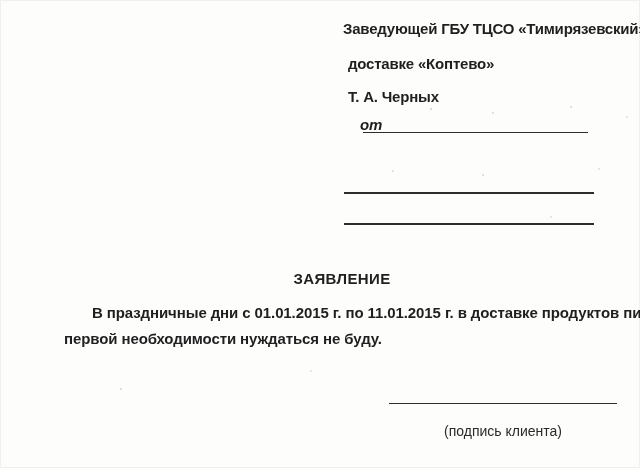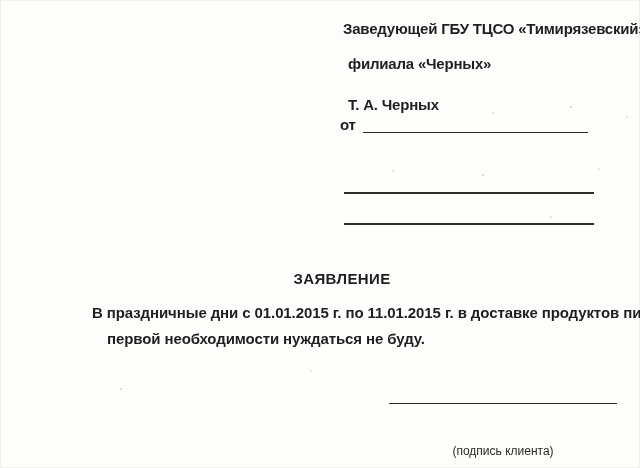--- a/index.html
+++ b/index.html
@@ -29,27 +29,26 @@
   .blank-line.thin { border-bottom-width: 1.5px; }
   .doc-title {
     left: 22px;
     width: 100%;
     text-align: center;
     font-weight: 700;
     letter-spacing: 0.4px;
   }
   .body-line { letter-spacing: -0.1px; }
   .caption {
-    font-size: 12px;
+    font-size: 14px;
     font-weight: 400;
     letter-spacing: 0;
     color: #2b2a28;
     text-align: center;
     white-space: nowrap;
-    margin-top: 20px;
   }
   .speck {
     position: absolute;
     width: 2px;
     height: 2px;
     border-radius: 50%;
     background: rgba(90, 90, 88, 0.28);
     box-shadow:
       62px 4px 0 rgba(90,90,88,0.22),
       140px -2px 0 rgba(90,90,88,0.25),
@@ -62,35 +61,35 @@
       120px 108px 0 rgba(90,90,88,0.2);
   }
 </style>
 </head>
 <body>
 
 <div class="page">
 
   <div class="t" style="left:343px; top:20px;">Заведующей ГБУ ТЦСО «Тимирязевский»</div>
 
-  <div class="t" style="left:348px; top:55px;">филиала «Черных»</div>
+  <div class="t" style="left:348px; top:55px;">доставке «Коптево»</div>
 
-  <div class="t" style="left:348px; top:96px;">Т. А. Черных</div>
+  <div class="t" style="left:348px; top:88px;">Т. А. Черных</div>
 
-  <div class="t" style="left:340px; top:116px;">от</div>
+  <div class="t" style="left:360px; top:116px;font-style:italic;">от</div>
   <div class="blank-line thin" style="left:363px; top:132px; width:225px;"></div>
 
 
   <div class="blank-line" style="left:344px; top:192px; width:250px;"></div>
   <div class="blank-line" style="left:344px; top:223px; width:250px;"></div>
 
   <div class="t doc-title" style="top:270px;">ЗАЯВЛЕНИЕ</div>
 
   <div class="t body-line" style="left:92px; top:304px;">В праздничные дни с 01.01.2015 г. по 11.01.2015 г. в доставке продуктов питания</div>
-  <div class="t body-line" style="left:64px; top:330px;margin-left:43px;">первой необходимости нуждаться не буду.</div>
+  <div class="t body-line" style="left:64px; top:330px;">первой необходимости нуждаться не буду.</div>
 
 
   <div class="blank-line thin" style="left:389px; top:403px; width:228px;"></div>
   <div class="t caption" style="left:389px; top:422px; width:228px;">(подпись клиента)</div>
 
   <div class="speck" style="left:430px; top:108px;"></div>
 
 </div>
 
 </body></html>

